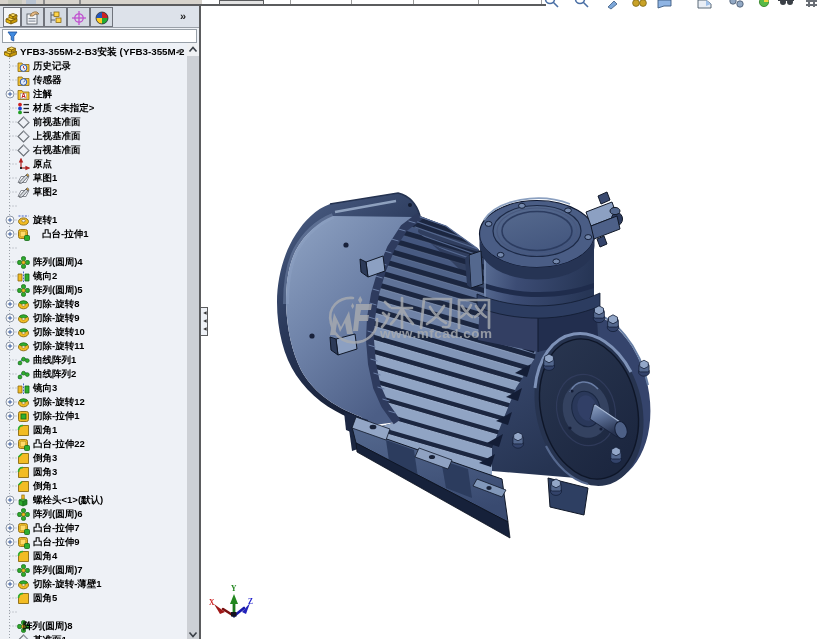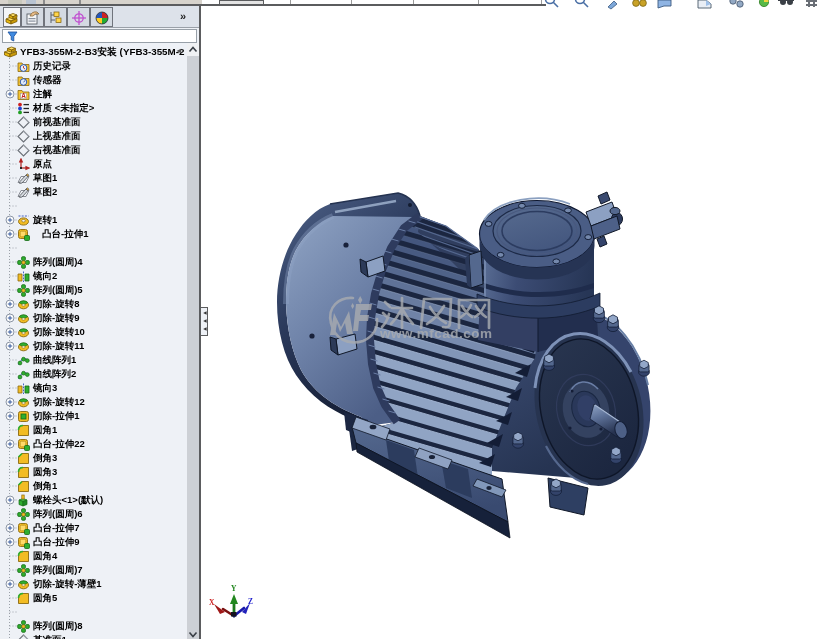--- a/index.html
+++ b/index.html
@@ -549,21 +549,21 @@
 <div class="row" style="top:619.0px">
       <svg width="13" height="13" viewBox="0 0 13 13" style="position:absolute;left:17px;top:0.5px">
         <g fill="#2fae2f" stroke="#156a15" stroke-width="0.8">
           <rect x="4.6" y="0.7" width="3.8" height="3.8" rx="1"></rect>
           <rect x="0.7" y="4.6" width="3.8" height="3.8" rx="1"></rect>
           <rect x="8.5" y="4.6" width="3.8" height="3.8" rx="1"></rect>
           <rect x="4.6" y="8.5" width="3.8" height="3.8" rx="1"></rect>
         </g>
         <circle cx="6.5" cy="6.5" r="1.7" fill="#f2bc23" stroke="#8a6a10" stroke-width="0.7"></circle>
       </svg>
-      <span class="lbl" style="left:33px">阵列(圆周)8</span>
+      <span class="lbl" style="left:23px">阵列(圆周)8</span>
     </div>
 <div class="row" style="top:633.0px">
       <svg width="13" height="13" viewBox="0 0 13 13" style="position:absolute;left:17px;top:0.5px">
         <path d="M6.5 1 L12 6.5 L6.5 12 L1 6.5 Z" fill="none" stroke="#6a6f76" stroke-width="1.1"></path>
         <path d="M6.5 1 L12 6.5" stroke="#b9bec6" stroke-width="1"></path>
       </svg>
       <span class="lbl" style="left:33px">基准面1</span>
     </div>
 <div class="abs" style="left:187px;top:43px;width:12px;height:596px;background:#cdd0d5"></div>
 <div class="abs" style="left:187px;top:43px;width:12px;height:13px;background:#f0f1f3"></div>

